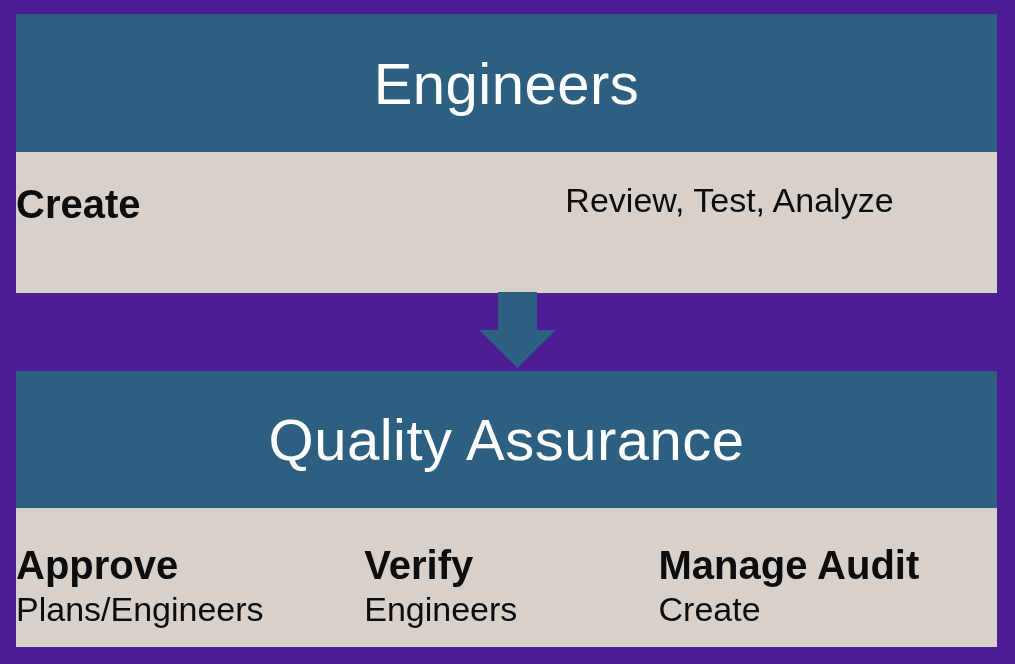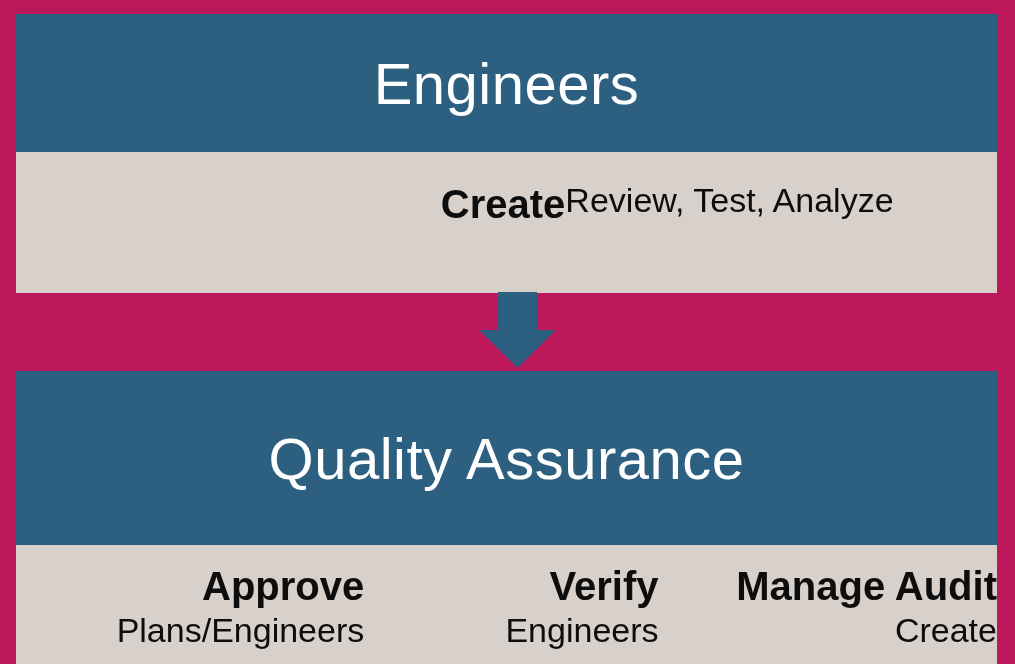--- a/index.html
+++ b/index.html
@@ -8,51 +8,51 @@
     --title-color:#FFFFFF;
     --text-color:#0D0D0D;
   }
   *{margin:0;padding:0;box-sizing:border-box;}
   html,body{background:#FFFFFF;}
   body{
     width:1015px;height:664px;
     font-family:"Liberation Sans", sans-serif;
     position:relative;overflow:hidden;
   }
-  .slide{position:relative;width:1015px;height:664px;background:#be185d;text-decoration:underline;}
+  .slide{position:relative;width:1015px;height:664px;background:#4c1d95;text-decoration:underline;}
 
   .section{position:absolute;left:16px;width:981px;}
   .section-engineers{top:14px;}
   .section-qa{top:371px;}
 
   .band-header{
     background:var(--blue);
     color:var(--title-color);
     display:flex;align-items:center;justify-content:center;
     font-size:58px;font-weight:400;letter-spacing:0.5px;
   }
   .section-engineers .band-header{height:138px;}
-  .section-qa .band-header{height:174px;justify-content:center;}
+  .section-qa .band-header{height:137px;justify-content:center;}
 
   .band-roles{
     background:var(--gray);
     display:grid;
     color:var(--text-color);
   }
   .section-engineers .band-roles{
     height:141px;
     grid-template-columns:56% 30% 14%;
   }
   .section-qa .band-roles{
     height:139px;
     grid-template-columns:35.5% 30% 34.5%;
   }
-  .role-cell{text-align:right;}
+  .role-cell{text-align:left;}
   .section-engineers .role-cell{padding-top:28px;}
-  .section-qa .role-cell{padding-top:17px;}
+  .section-qa .role-cell{padding-top:17px;margin-top:16px;}
 
   .role-label{
     font-size:40px;font-weight:700;line-height:1.2;
     white-space:nowrap;
   }
   .role-sub{
     font-size:34px;font-weight:400;line-height:1.22;
     white-space:nowrap;
   }
 

